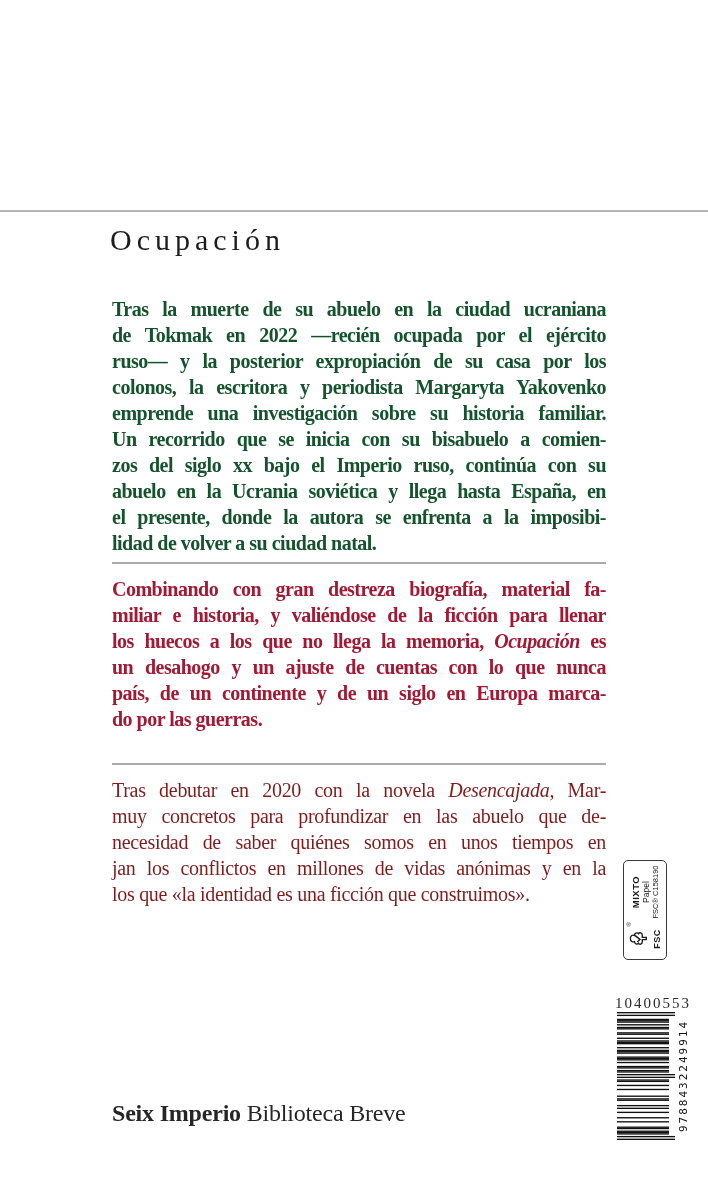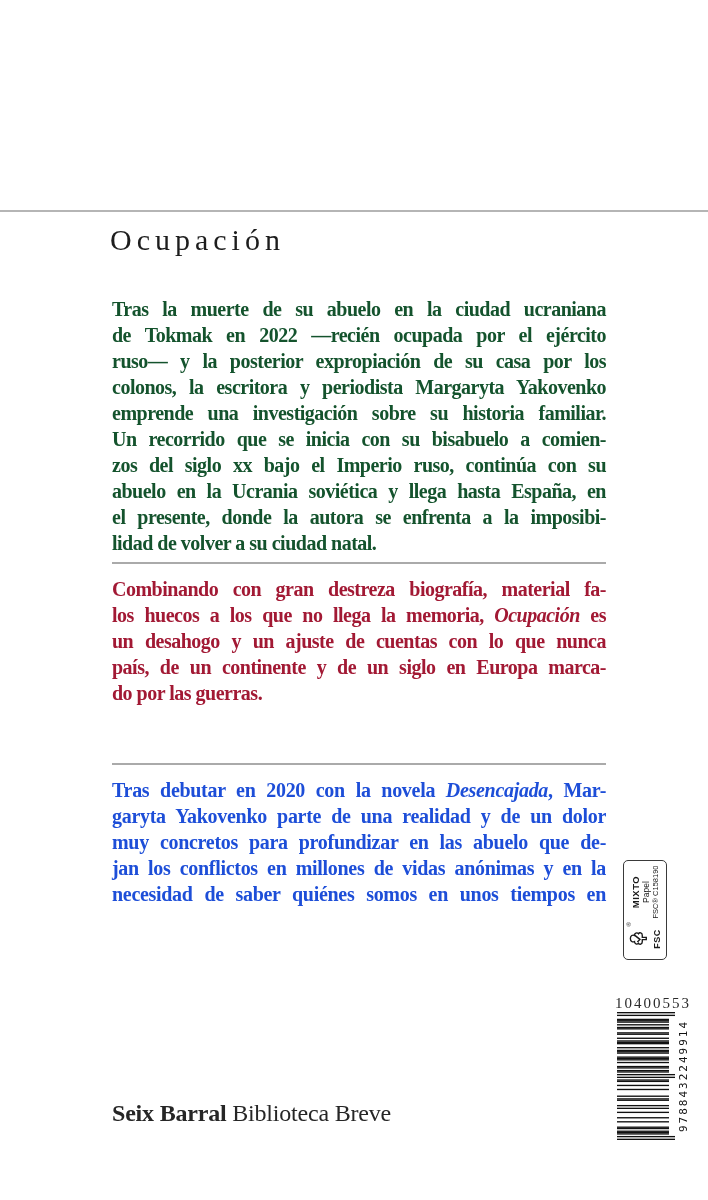--- a/index.html
+++ b/index.html
@@ -26,21 +26,21 @@
 
   
   .para{left:112px;width:494px;}
   .tline{
     text-align:justify;text-align-last:justify;
     height:26px;line-height:26px;white-space:nowrap;overflow:visible;
   }
   .tline-last{text-align-last:left;}
   #para1{top:296px;font-size:20px;font-weight:bold;color:#14532d;letter-spacing:-0.5px;}
   #para2{top:576px;font-size:20px;font-weight:bold;color:#a21934;letter-spacing:-0.5px;}
-  #para3{top:777px;font-size:20px;font-weight:bold;color:#1d4ed8;letter-spacing:-0.3px;}
+  #para3{top:777px;font-size:20px;font-weight:normal;color:#7f1d1d;letter-spacing:-0.3px;}
 
   .rule-mid{left:112px;width:494px;height:2px;background:#aaaaaa;}
   #rule-after-para1{top:562px;}
   #rule-after-para2{top:763px;}
 
   
   #fsc-wrap{left:623px;top:860px;width:44px;height:100px;}
   #fsc-inner{
     position:absolute;left:0;top:0;width:100px;height:44px;
     transform:rotate(-90deg) translateX(-100px);transform-origin:top left;
@@ -97,34 +97,35 @@
       <div class="tline">zos del siglo xx bajo el Imperio ruso, continúa con su</div>
       <div class="tline">abuelo en la Ucrania soviética y llega hasta España, en</div>
       <div class="tline">el presente, donde la autora se enfrenta a la imposibi-</div>
       <div class="tline tline-last">lidad de volver a su ciudad natal.</div>
     </div>
 
   <div id="rule-after-para1" class="abs rule-mid"></div>
 
   <div id="para2" class="abs para">
       <div class="tline">Combinando con gran destreza biografía, material fa-</div>
+      <div class="tline">miliar e historia, y valiéndose de la ficción para llenar</div>
       <div class="tline">los huecos a los que no llega la memoria, <i>Ocupación</i> es</div>
       <div class="tline">un desahogo y un ajuste de cuentas con lo que nunca</div>
       <div class="tline">país, de un continente y de un siglo en Europa marca-</div>
       <div class="tline tline-last">do por las guerras.</div>
     </div>
 
   <div id="rule-after-para2" class="abs rule-mid"></div>
 
   <div id="para3" class="abs para">
       <div class="tline">Tras debutar en 2020 con la novela <i>Desencajada</i>, Mar-</div>
-      <div class="tline">garyta Yakovenko parte de una realidad y de un dolor</div>
       <div class="tline">muy concretos para profundizar en las abuelo que de-</div>
+      <div class="tline">necesidad de saber quiénes somos en unos tiempos en</div>
       <div class="tline">jan los conflictos en millones de vidas anónimas y en la</div>
-      <div class="tline">necesidad de saber quiénes somos en unos tiempos en</div>
+      <div class="tline tline-last">los que «la identidad es una ficción que construimos».</div>
     </div>
 
   <div id="fsc-wrap" class="abs">
     <div id="fsc-inner">
       <div id="fsc-logo-cell">
         <span id="fsc-reg">®</span>
         <span>
           <svg width="19" height="20" viewBox="0 0 20 22">
             <path d="M10 1.5 C6.8 1.5 5.6 4 6.6 6 C4 6 3 8.8 4.8 10.5 C2.8 11.5 3.6 14.6 6.4 14.6 L8.8 14.6 L8.8 19 L11.2 19 L11.2 14.6 L13.6 14.6 C16.4 14.6 17.2 11.5 15.2 10.5 C17 8.8 16 6 13.4 6 C14.4 4 13.2 1.5 10 1.5 Z" fill="none" stroke="#1a1a1a" stroke-width="1.5"></path>
             <path d="M6.2 9.2 L9 12 L14.2 5.4" fill="none" stroke="#1a1a1a" stroke-width="1.6"></path>
@@ -191,18 +192,18 @@
             <rect x="88" y="0" width="1" height="52" fill="#111"></rect>
             <rect x="89" y="0" width="1" height="52" fill="#111"></rect>
             <rect x="92" y="0" width="1" height="58" fill="#111"></rect>
             <rect x="94" y="0" width="1" height="58" fill="#111"></rect>
           </svg></div>
       <div id="barcode-digits">9788432249914</div>
     </div>
   </div>
 
   <div id="publisher-line" class="abs">
-    <span id="publisher-name">Seix Barral</span>
+    <span id="publisher-name">Seix Imperio</span>
     <span> </span>
     <span id="collection-name">Biblioteca Breve</span>
   </div>
 
 </div>
 
 </body></html>

